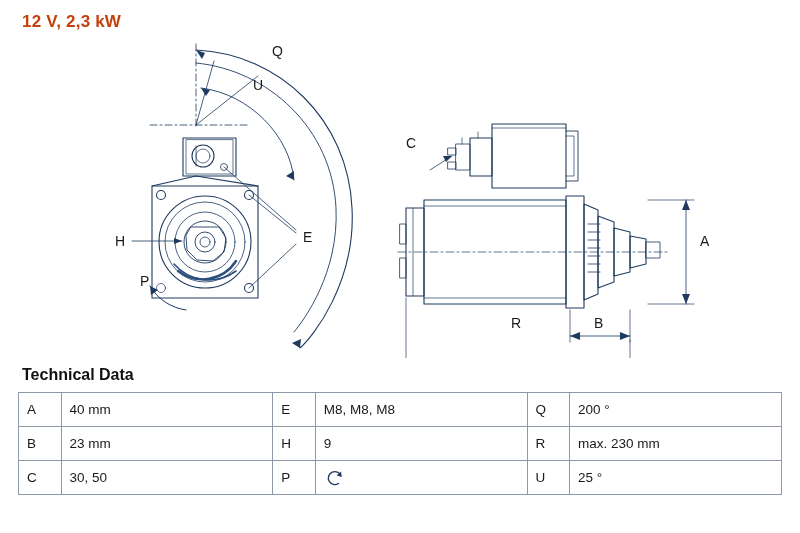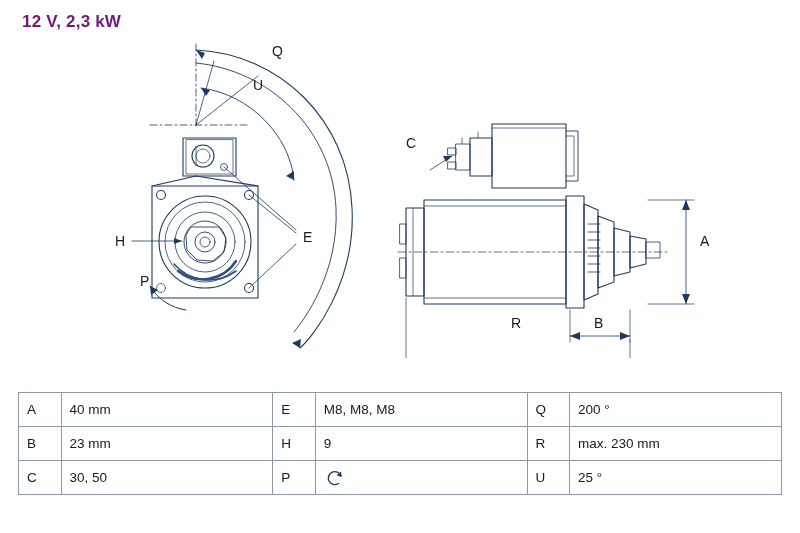--- a/index.html
+++ b/index.html
@@ -20,21 +20,21 @@
     width: 800px;
     height: 533px;
   }
   .title {
     position: absolute;
     left: 22px;
     top: 12px;
     font-size: 17px;
     font-weight: bold;
     letter-spacing: 0.2px;
-    color: #701a75;
+    color: #c2410c;
   }
   .drawing {
     position: absolute;
     left: 0;
     top: 28px;
     width: 800px;
     height: 330px;
   }
   .tech-heading {
     position: absolute;
@@ -211,20 +211,21 @@
       <text x="303" y="214">E</text>
       <text x="115" y="218">H</text>
       <text x="140" y="258">P</text>
       <text x="406" y="120">C</text>
       <text x="700" y="218">A</text>
       <text x="594" y="300">B</text>
       <text x="511" y="300">R</text>
     </g>
   </svg>
 
+  <div class="tech-heading">Technical Data</div>
 
   <table class="tech">
     <tbody>
       <tr>
         <td class="key">A</td>
         <td class="val">40 mm</td>
         <td class="key">E</td>
         <td class="val">M8, M8, M8</td>
         <td class="key">Q</td>
         <td class="val">200 °</td>

